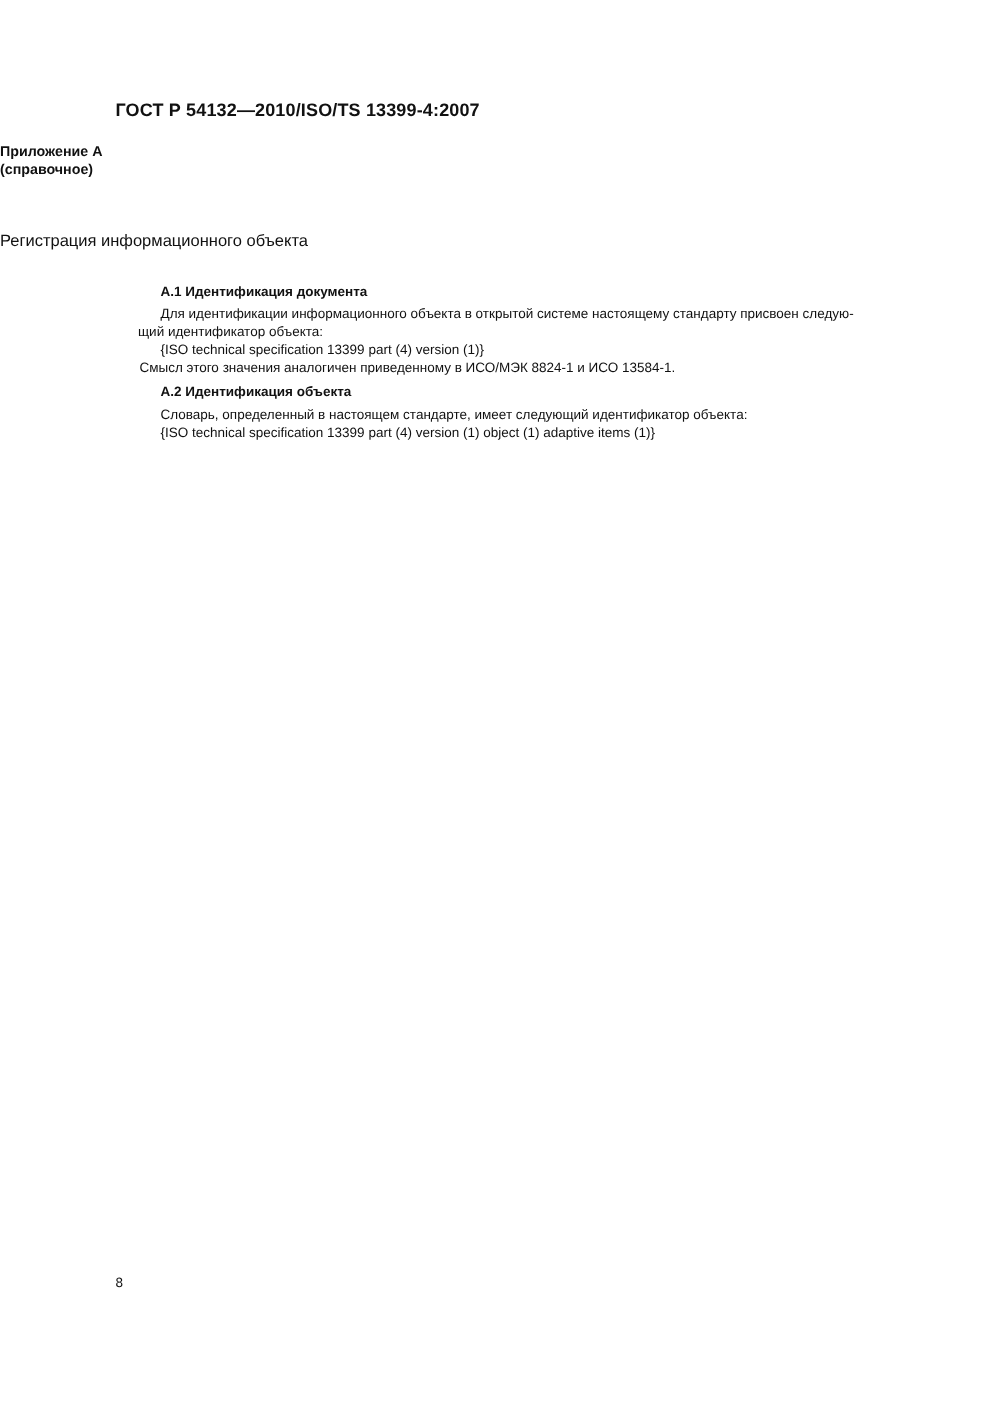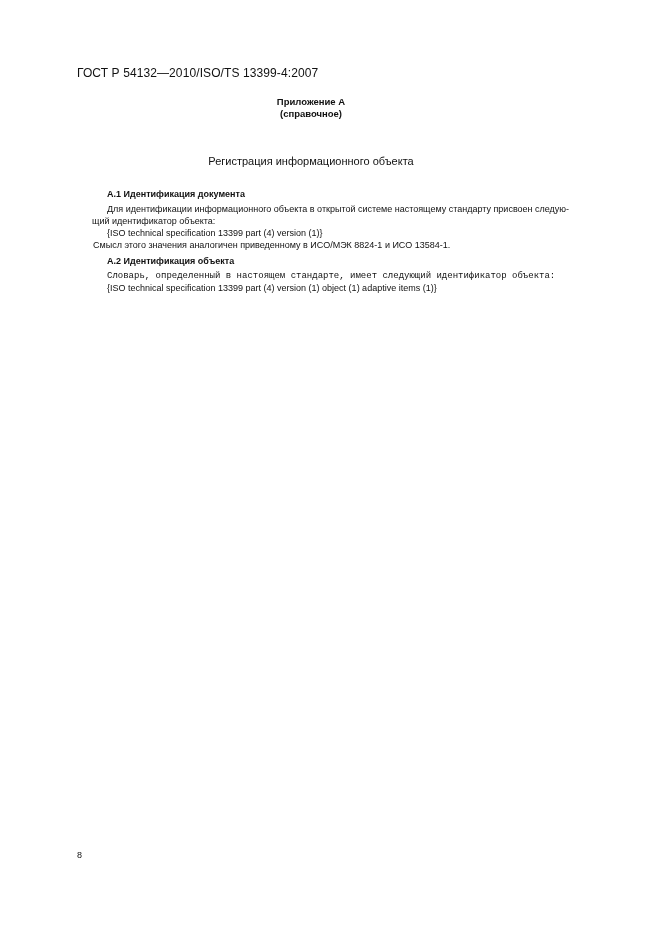--- a/index.html
+++ b/index.html
@@ -1,22 +1,22 @@
 <!DOCTYPE html>
 <html><head>
   <meta charset="utf-8">
   <style>
     html, body { margin: 0; padding: 0; background: #ffffff; }
     body {
       width: 661px; height: 936px; position: relative; overflow: hidden;
       font-family: "Liberation Sans", sans-serif; color: #111111;
     }
     .abs { position: absolute; white-space: nowrap; }
-    .header { left: 77px; top: 66px; font-size: 12px; font-weight: normal; letter-spacing: 0.1px; }
-    .center { left: 0; width: 622px; text-align: center; }
+    .header { left: 77px; top: 66px; font-size: 12px; font-weight: bold; letter-spacing: 0.1px; }
+    .center { left: 0; width: 622px; text-align: left; }
     .annex-title { top: 96px; font-size: 9.5px; font-weight: bold; }
     .annex-type { top: 108px; font-size: 9.5px; font-weight: bold; }
     .main-title { top: 155px; font-size: 11px; font-weight: normal; }
     .sec-head { font-size: 9px; font-weight: bold; left: 107px; }
     .txt { font-size: 9px; }
     .page-num { left: 77px; top: 850px; font-size: 9px; }
   </style>
 </head>
 <body>
 
@@ -27,16 +27,16 @@
 
 <div class="abs center main-title">Регистрация информационного объекта</div>
 
 <div class="abs sec-head" style="top:189px;">А.1  Идентификация документа</div>
 <div class="abs txt" style="left:107px; top:204px;">Для идентификации информационного объекта в открытой системе настоящему стандарту присвоен следую-</div>
 <div class="abs txt" style="left:92px; top:216px;">щий идентификатор объекта:</div>
 <div class="abs txt" style="left:107px; top:228px;">{ISO technical specification 13399 part (4) version (1)}</div>
 <div class="abs txt" style="left:93px; top:240px;">Смысл этого значения аналогичен приведенному в ИСО/МЭК 8824-1 и ИСО 13584-1.</div>
 
 <div class="abs sec-head" style="top:256px;">А.2  Идентификация объекта</div>
-<div class="abs txt" style="left:107px; top:271px;font-family:Liberation Mono, monospace;">Словарь, определенный в настоящем стандарте, имеет следующий идентификатор объекта:</div>
+<div class="abs txt" style="left:107px; top:271px;">Словарь, определенный в настоящем стандарте, имеет следующий идентификатор объекта:</div>
 <div class="abs txt" style="left:107px; top:283px;">{ISO technical specification 13399 part (4) version (1) object (1) adaptive items (1)}</div>
 
 <div class="abs page-num">8</div>
 
 </body></html>

